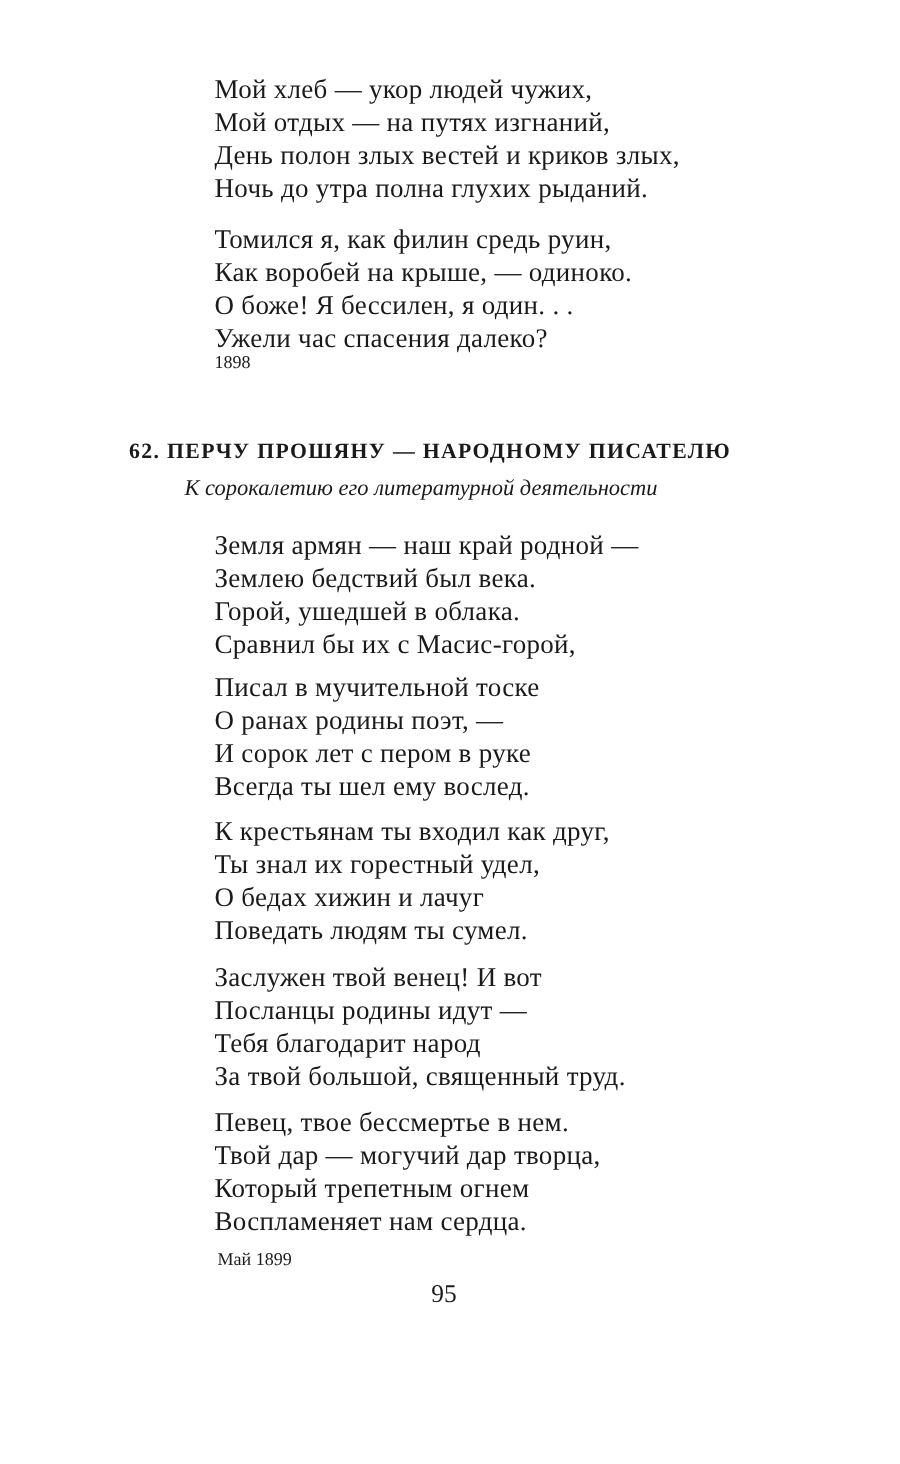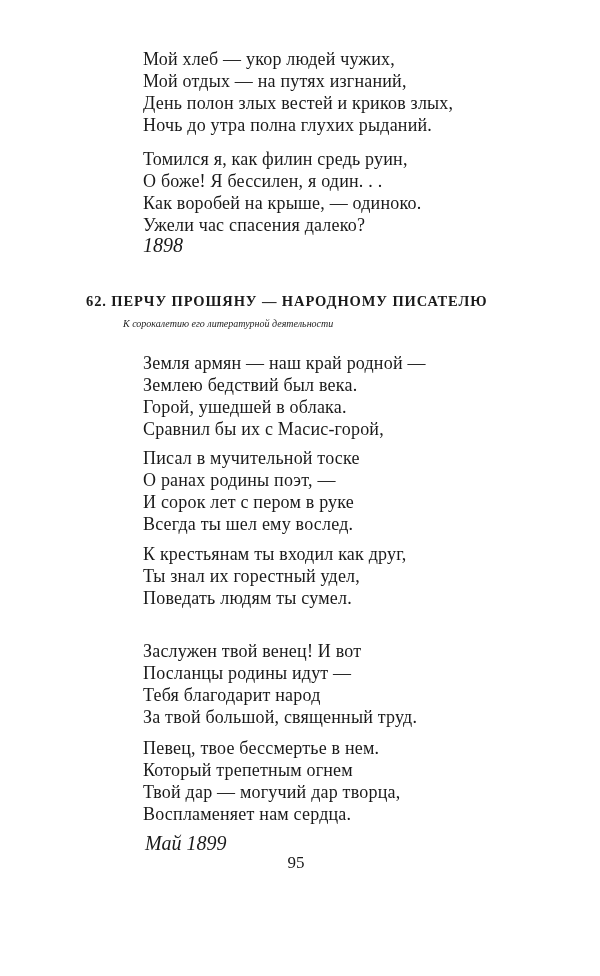--- a/index.html
+++ b/index.html
@@ -4,51 +4,51 @@
   <style>
     html, body { margin: 0; padding: 0; background: #ffffff; }
     body {
       width: 600px; height: 976px; position: relative; overflow: hidden;
       font-family: "Liberation Serif", "DejaVu Serif", serif;
       color: #1a1a1a;
     }
     .page { position: absolute; left: 0; top: 0; width: 600px; height: 976px; }
     .stanza { position: absolute; left: 143px; }
     .line { font-size: 18px; line-height: 22px; white-space: nowrap; letter-spacing: 0.2px; }
-    .date { position: absolute; font-style: italic; font-size: 20px; }
+    .date { position: absolute; font-size: 12px; }
     .title {
       position: absolute; left: 86px; top: 293px;
       font-family: Liberation Serif, serif; font-weight: bold; font-size: 14.5px;
       letter-spacing: 0.9px; white-space: nowrap;
     }
     .subtitle {
       position: absolute; left: 123px; top: 318px;
-      font-style: italic; font-size: 10px; white-space: nowrap;
+      font-style: italic; font-size: 15px; white-space: nowrap;
     }
     .page-number {
       position: absolute; left: 0; width: 592px; text-align: center; top: 853px;
       font-size: 17px;
     }
   </style>
 </head>
 <body>
 
 <div class="page">
 
   <div class="stanza" style="top:48px;">
     <div class="line">Мой хлеб — укор людей чужих,</div>
     <div class="line">Мой отдых — на путях изгнаний,</div>
     <div class="line">День полон злых вестей и криков злых,</div>
     <div class="line">Ночь до утра полна глухих рыданий.</div>
   </div>
 
   <div class="stanza" style="top:148px;">
     <div class="line">Томился я, как филин средь руин,</div>
+    <div class="line">Как воробей на крыше, — одиноко.</div>
     <div class="line">О боже! Я бессилен, я один. . .</div>
-    <div class="line">Как воробей на крыше, — одиноко.</div>
     <div class="line">Ужели час спасения далеко?</div>
   </div>
 
   <div class="date" style="left:143px; top:234px;">1898</div>
 
   <div class="title">62. ПЕРЧУ ПРОШЯНУ — НАРОДНОМУ ПИСАТЕЛЮ</div>
   <div class="subtitle">К сорокалетию его литературной деятельности</div>
 
   <div class="stanza" style="top:352px;">
     <div class="line">Земля армян — наш край родной —</div>
@@ -60,33 +60,34 @@
   <div class="stanza" style="top:447px;">
     <div class="line">Писал в мучительной тоске</div>
     <div class="line">О ранах родины поэт, —</div>
     <div class="line">И сорок лет с пером в руке</div>
     <div class="line">Всегда ты шел ему вослед.</div>
   </div>
 
   <div class="stanza" style="top:543px;">
     <div class="line">К крестьянам ты входил как друг,</div>
     <div class="line">Ты знал их горестный удел,</div>
+    <div class="line">О бедах хижин и лачуг</div>
     <div class="line">Поведать людям ты сумел.</div>
   </div>
 
   <div class="stanza" style="top:640px;">
     <div class="line">Заслужен твой венец! И вот</div>
     <div class="line">Посланцы родины идут —</div>
     <div class="line">Тебя благодарит народ</div>
     <div class="line">За твой большой, священный труд.</div>
   </div>
 
   <div class="stanza" style="top:737px;">
     <div class="line">Певец, твое бессмертье в нем.</div>
+    <div class="line">Твой дар — могучий дар творца,</div>
     <div class="line">Который трепетным огнем</div>
-    <div class="line">Твой дар — могучий дар творца,</div>
     <div class="line">Воспламеняет нам сердца.</div>
   </div>
 
   <div class="date" style="left:145px; top:805px;margin-top:27px;">Май 1899</div>
 
   <div class="page-number">95</div>
 </div>
 
 </body></html>

